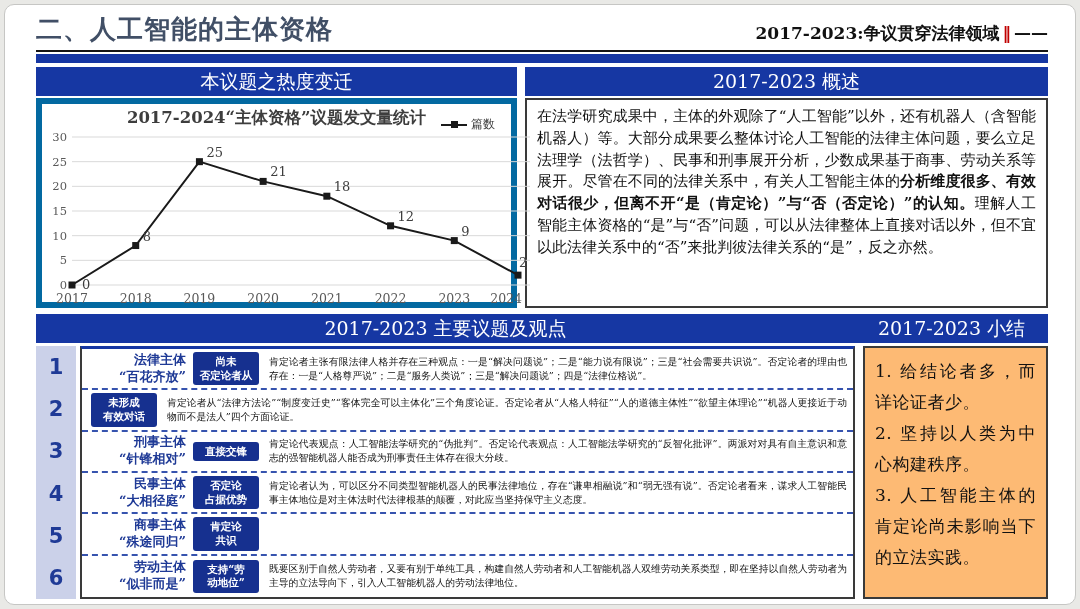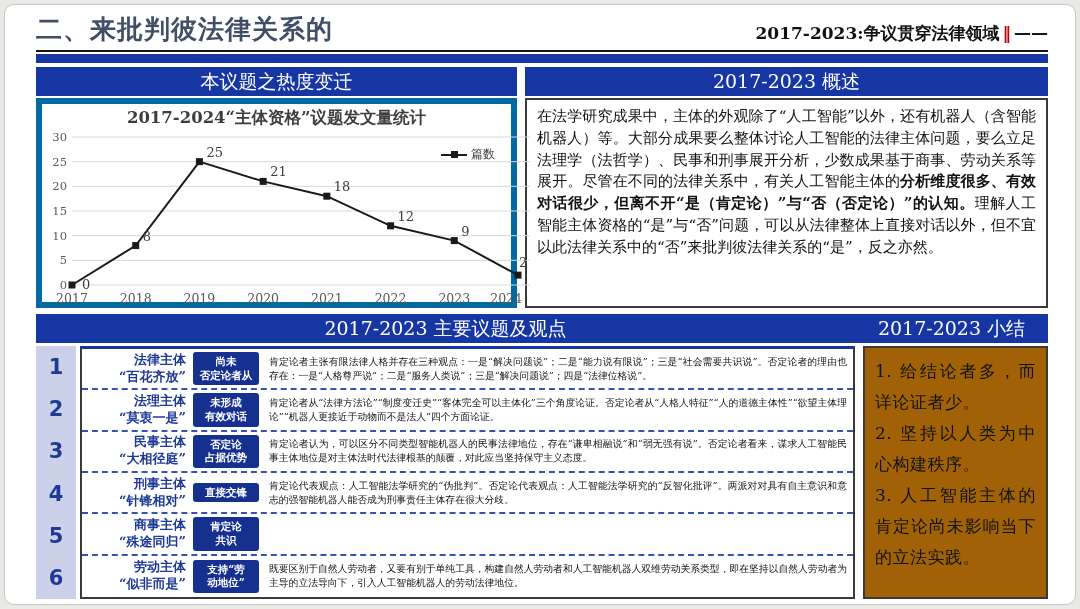--- a/index.html
+++ b/index.html
@@ -17,21 +17,21 @@
 
   
   .panel-h { background:#1637a3; color:#fff; text-align:center; font-size:19px; line-height:29px; height:29px; }
 
   .top-row { display:flex; gap:8px; margin-top:4px; }
   .col-left { width:481px; }
   .col-right { flex:1; }
 
   .chart-box { border:6px solid #0369a1; margin-top:2px; height:210px; position:relative; padding-top:3px; }
   .chart-title { text-align:center; font-weight:bold; font-size:16.5px; color:#3d3d3d; }
-  .legend { position:absolute; top:42px; right:16px; font-size:12px; color:#404040; }
+  .legend { position:absolute; top:12px; right:16px; font-size:12px; color:#404040; }
   .legend-line { display:inline-block; width:26px; height:2px; background:#1a1a1a; vertical-align:middle; position:relative; margin-right:4px; }
   .legend-line::after { content:""; position:absolute; left:10px; top:-3px; width:7px; height:7px; background:#1a1a1a; }
   svg text { font-family:"DejaVu Serif", serif; }
 
   .overview-box { border:2px solid #3a3a3a; margin-top:2px; height:210px; padding:6px 10px;
                   font-size:15px; line-height:1.45; color:#111; text-align:justify; }
   .overview-box b { font-weight:bold; }
 
   
   .bottom-heads { display:flex; margin-top:6px; }
@@ -45,30 +45,30 @@
   .rows { flex:1; margin-left:4px; border:2px solid #3a3a3a; border-top:3px solid #1637a3;
           display:grid; grid-auto-rows:1fr; background:#fff; }
   .row { display:flex; align-items:center; border-bottom:2px dashed #3653ae; padding:1px 6px 1px 2px; }
   .row:last-child { border-bottom:none; }
   .row-title { width:102px; text-align:right; color:#1f3a96; font-weight:bold; font-size:13px; line-height:1.3; }
   .badge { width:66px; background:#16308f; color:#fff; border-radius:3px; font-size:10.5px; font-weight:bold;
            text-align:center; padding:3px 2px; line-height:1.3; margin:0 7px; }
   .badge span { display:block; }
   .desc { flex:1; font-size:9.8px; line-height:1.42; color:#111; padding-left:3px; text-align:justify; }
 
-  .summary-box { flex:1; border:2px solid #3a3a3a; padding:8px 10px; background:#a16207; }
+  .summary-box { flex:1; border:2px solid #3a3a3a; padding:8px 10px; background:#fdba74; }
   .sum-item { font-size:17px; line-height:1.82; color:#111; letter-spacing:0.5px; text-align:justify; }
 </style>
 </head>
 <body>
 
 <div class="slide">
 
   <div class="titlebar">
-    <div class="main-title">二、来批判彼法律关系的</div>
+    <div class="main-title">二、人工智能的主体资格</div>
     <div class="corner-note"><span>2017-2023:争议贯穿法律领域</span><span class="marks">‖</span><span>——</span></div>
   </div>
   <div class="rule-black"></div>
   <div class="rule-blue"></div>
 
   <div class="top-row">
     <div class="col-left">
       <div class="panel-h">本议题之热度变迁</div>
       <div class="chart-box">
         <div class="chart-title">2017-2024“主体资格”议题发文量统计</div>
@@ -140,42 +140,41 @@
       <div class="rows">
         <div class="row">
           <div class="row-title"><span>法律主体</span><br><span>“百花齐放”</span></div>
           <div class="badge">
               <span>尚未</span>
               <span>否定论者从</span>
             </div>
           <div class="desc">肯定论者主张有限法律人格并存在三种观点：一是“解决问题说”；二是“能力说有限说”；三是“社会需要共识说”。否定论者的理由也存在：一是“人格尊严说”；二是“服务人类说”；三是“解决问题说”；四是“法律位格说”。</div>
         </div>
         <div class="row">
-          <div class="row-title"><span>法理主体</span><br><span>“莫衷一是”</span></div>
           <div class="badge">
               <span>未形成</span>
               <span>有效对话</span>
             </div>
           <div class="desc">肯定论者从“法律方法论”“制度变迁史”“客体完全可以主体化”三个角度论证。否定论者从“人格人特征”“人的道德主体性”“欲望主体理论”“机器人更接近于动物而不是法人”四个方面论证。</div>
+        </div>
+        <div class="row">
+          <div class="row-title"><span>刑事主体</span><br><span>“针锋相对”</span></div>
+          <div class="badge">
+              <span>直接交锋</span>
+              <span></span>
+            </div>
+          <div class="desc">肯定论代表观点：人工智能法学研究的“伪批判”。否定论代表观点：人工智能法学研究的“反智化批评”。两派对对具有自主意识和意志的强智能机器人能否成为刑事责任主体存在很大分歧。</div>
         </div>
         <div class="row">
           <div class="row-title"><span>民事主体</span><br><span>“大相径庭”</span></div>
           <div class="badge">
               <span>否定论</span>
               <span>占据优势</span>
             </div>
           <div class="desc">肯定论者认为，可以区分不同类型智能机器人的民事法律地位，存在“谦卑相融说”和“弱无强有说”。否定论者看来，谋求人工智能民事主体地位是对主体法时代法律根基的颠覆，对此应当坚持保守主义态度。</div>
-        </div>
-        <div class="row">
-          <div class="row-title"><span>刑事主体</span><br><span>“针锋相对”</span></div>
-          <div class="badge">
-              <span>直接交锋</span>
-              <span></span>
-            </div>
-          <div class="desc">肯定论代表观点：人工智能法学研究的“伪批判”。否定论代表观点：人工智能法学研究的“反智化批评”。两派对对具有自主意识和意志的强智能机器人能否成为刑事责任主体存在很大分歧。</div>
         </div>
         <div class="row">
           <div class="row-title"><span>商事主体</span><br><span>“殊途同归”</span></div>
           <div class="badge">
               <span>肯定论</span>
               <span>共识</span>
             </div>
         </div>
         <div class="row">
           <div class="row-title"><span>劳动主体</span><br><span>“似非而是”</span></div>

